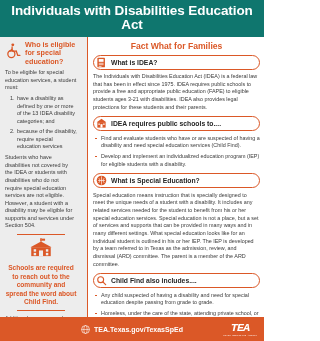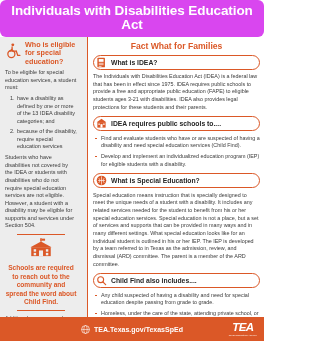--- a/index.html
+++ b/index.html
@@ -11,25 +11,24 @@
   }
   .page {
     position: relative;
     width: 264px; height: 341px;
     background: #ffffff;
     display: flex; flex-direction: column;
   }
 
   
   .banner {
-    background: #d946ef;
+    background: #0f766e;
     color: #ffffff;
     padding: 4px 6px 5px 6px;
     text-align: center;
-    border-radius: 6px;
   }
   .banner-title {
     font-size: 13.5px;
     font-weight: bold;
     line-height: 1.02;
     letter-spacing: -0.1px;
   }
 
   
   .body {
@@ -187,20 +186,21 @@
     color: #ffffff;
     font-size: 7px;
     font-weight: bold;
   }
   .tea-logo {
     position: absolute;
     right: 7px;
     top: 50%;
     transform: translateY(-50%);
     text-align: center;
+    font-family: Liberation Mono, monospace;
   }
   .tea-word {
     color: #ffffff;
     font-size: 11.5px;
     font-weight: bold;
     font-style: italic;
     letter-spacing: -0.6px;
     line-height: 1;
   }
   .tea-sub {

